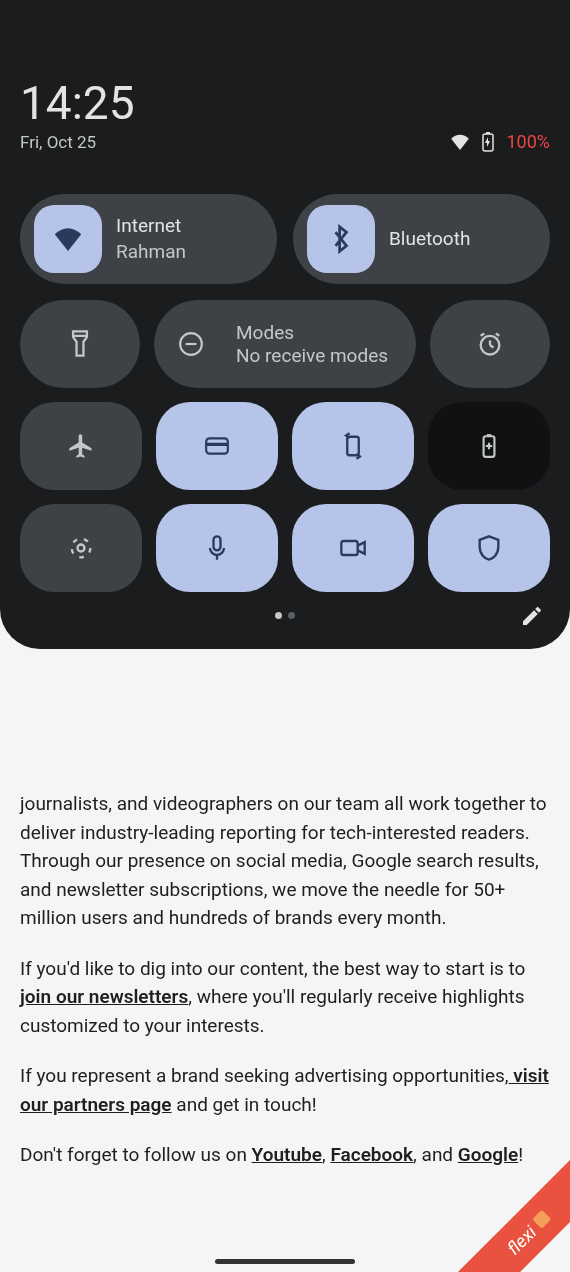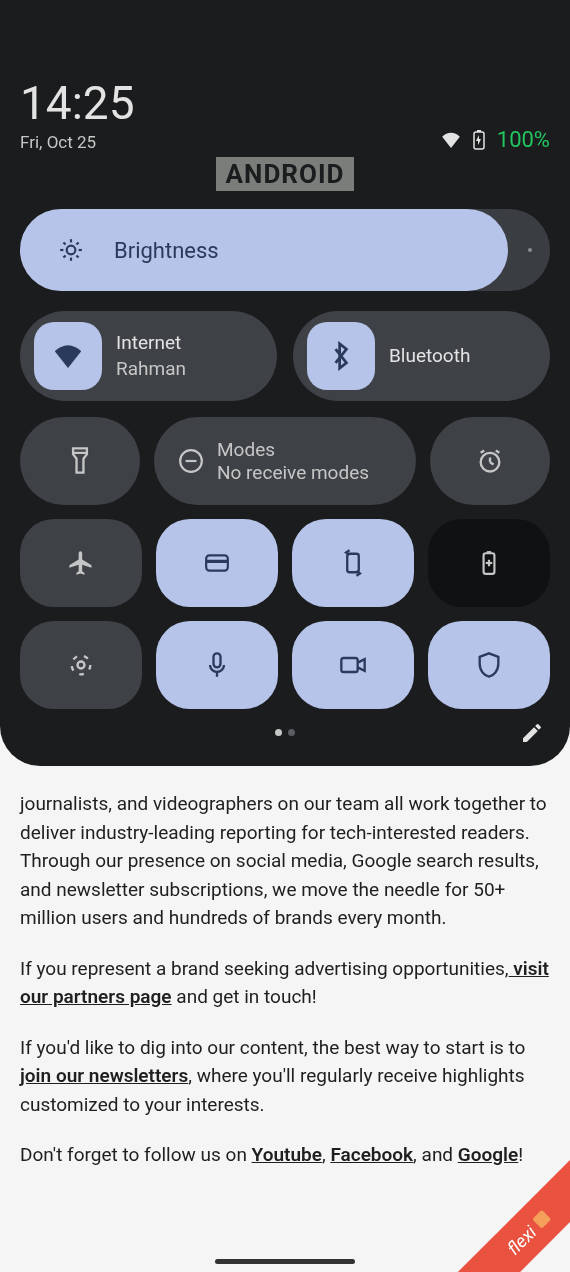--- a/index.html
+++ b/index.html
@@ -23,21 +23,21 @@
   .status-row {
     display: flex;
     justify-content: space-between;
     align-items: flex-end;
     margin-top: 60px;
     margin-bottom: 5px;
   }
   .time-col { color: #e3e3e3; }
   .time { font-size: 46px; font-weight: 400; line-height: 1; }
   .date { font-size: 17px; margin-top: 6px; color: #c4c7c5; }
-  .batt-row { display: flex; align-items: center; gap: 12px; color: #22c55e; font-size: 22px; }
+  .batt-row { display: flex; align-items: center; gap: 12px; color: #ef4444; font-size: 18px; }
   .watermark {
     text-align: center;
     margin-bottom: 18px;
   }
   .watermark-box {
     display: inline-flex;
     align-items: center;
     font-size: 26px;
     font-weight: 700;
     letter-spacing: 1px;
@@ -113,21 +113,21 @@
   }
   .tile-round.sm { width: 120px; }
   .tile-modes {
     flex: 1;
     background: #3e4247;
     border-radius: 50px;
     height: 88px;
     display: flex;
     align-items: center;
     padding: 0 24px;
-    gap: 13px;
+    gap: 32px;
     color: #c4c7c5;
     font-size: 19px;
   }
   .grid4 {
     display: grid;
     grid-template-columns: repeat(4, 1fr);
     gap: 14px;
     margin-bottom: 14px;
   }
   .tile {
@@ -192,24 +192,24 @@
     z-index: 5;
   }
   svg { display: block; }
 </style>
 </head>
 <body>
 
 <div class="content">
   <p>journalists, and videographers on our team all work together to deliver industry-leading reporting for tech-interested readers. Through our presence on social media, Google search results, and newsletter subscriptions, we move the needle for 50+ million users and hundreds of brands every month.</p>
   <p>
-    <span>If you represent a brand seeking advertising opportunities,</span><a href="#"> visit our partners page</a><span> and get in touch!</span>
+    <span>If you'd like to dig into our content, the best way to start is to </span><a href="#">join our newsletters</a><span>, where you'll regularly receive highlights customized to your interests.</span>
   </p>
   <p>
-    <span>If you'd like to dig into our content, the best way to start is to </span><a href="#">join our newsletters</a><span>, where you'll regularly receive highlights customized to your interests.</span>
+    <span>If you represent a brand seeking advertising opportunities,</span><a href="#"> visit our partners page</a><span> and get in touch!</span>
   </p>
   <p>
     <span>Don't forget to follow us on </span><a href="#">Youtube</a><span>, </span><a href="#">Facebook</a><span>, and </span><a href="#">Google</a><span>!</span>
   </p>
 </div>
 
 <div class="panel">
   <div class="status-row">
     <div class="time-col">
       <div class="time">14:25</div>
@@ -223,43 +223,23 @@
           <rect x="1" y="2" width="10" height="17" rx="2" fill="none" stroke="#e3e3e3" stroke-width="1.5"></rect>
           <rect x="4" y="0" width="4" height="2" fill="#e3e3e3"></rect>
           <path fill="#e3e3e3" d="M6 5l-3 6h2v4l3-6H6z"></path>
         </svg>
       <span>100%</span>
     </div>
   </div>
 
   <div class="watermark">
     <span class="watermark-box">
-      <span class="wm-a">ANDROID</span>
     </span>
   </div>
 
-  <div class="brightness">
-    <div class="brightness-fill">
-      <svg width="26" height="26" viewBox="0 0 24 24">
-          <circle cx="12" cy="12" r="4" fill="none" stroke="#2a3a5c" stroke-width="2"></circle>
-          <g stroke="#2a3a5c" stroke-width="2">
-            <line x1="12" y1="2" x2="12" y2="5"></line>
-            <line x1="12" y1="19" x2="12" y2="22"></line>
-            <line x1="2" y1="12" x2="5" y2="12"></line>
-            <line x1="19" y1="12" x2="22" y2="12"></line>
-            <line x1="5" y1="5" x2="7" y2="7"></line>
-            <line x1="17" y1="17" x2="19" y2="19"></line>
-            <line x1="5" y1="19" x2="7" y2="17"></line>
-            <line x1="17" y1="7" x2="19" y2="5"></line>
-          </g>
-        </svg>
-      <span>Brightness</span>
-    </div>
-    <span class="brightness-dot"></span>
-  </div>
 
   <div class="row2">
     <div class="tile-wide">
       <div class="ticon">
         <svg width="30" height="24" viewBox="0 0 24 20">
             <path fill="#2a3a5c" d="M12 20L1 6C4 3 8 1 12 1s8 2 11 5L12 20z"></path>
           </svg>
       </div>
       <div class="tlabels">
         <div>Internet</div>

